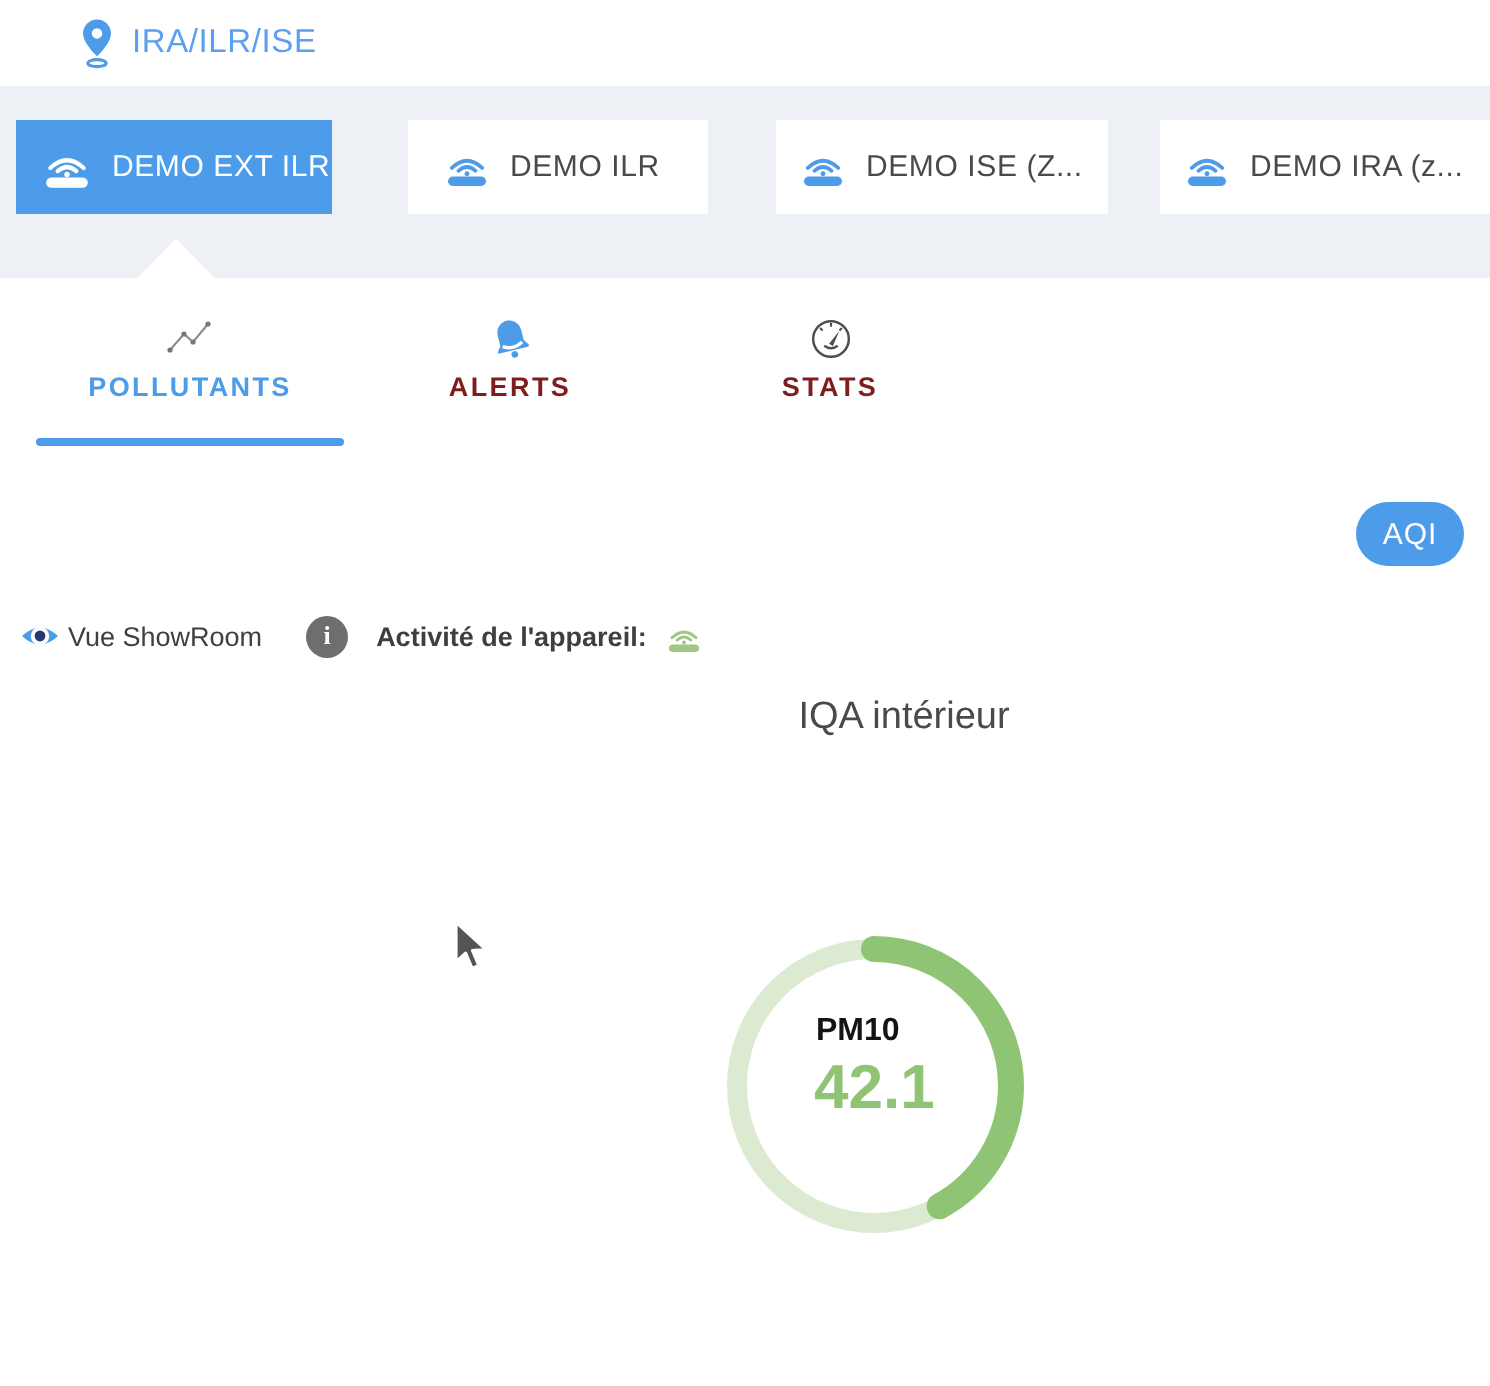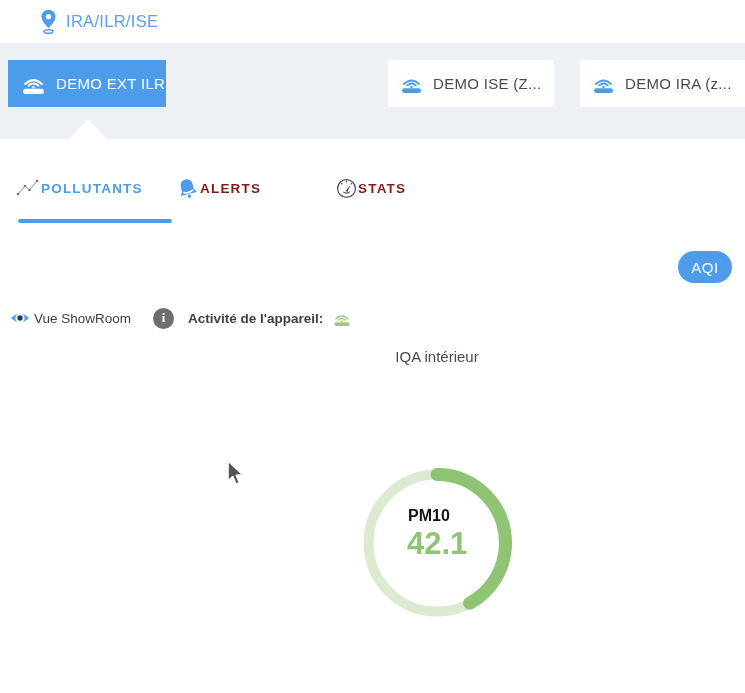--- a/index.html
+++ b/index.html
@@ -35,21 +35,21 @@
   .tab-4{left:580px;width:190px;padding-left:12px;}
   .dev-icon{flex:0 0 auto;margin-right:10px;display:flex;}
   .notch{
     position:absolute;bottom:0;left:69px;width:0;height:0;
     border-left:19px solid transparent;border-right:19px solid transparent;
     border-bottom:20px solid #ffffff;
   }
   
   .section-nav{display:flex;padding-left:15px;height:84px;}
   .nav-item{
-    position:relative;width:160px;display:flex;flex-direction:row;
+    position:relative;width:160px;display:flex;flex-direction:column;
     align-items:center;padding-top:14px;box-sizing:border-box;cursor:pointer;
   }
   .nav-icon{height:32px;display:flex;align-items:center;justify-content:center;}
   .nav-label{
     margin-top:1px;font-size:13.5px;font-weight:700;letter-spacing:1.2px;
     color:#7f1d1d;
   }
   .nav-item.active .nav-label{color:#4d9ce9;}
   .nav-underline{
     position:absolute;left:3px;right:3px;bottom:0;height:4px;border-radius:2px;
@@ -71,22 +71,22 @@
   .meta-label{font-size:13.5px;color:#3f3f3f;margin-left:4px;}
   .info-circle{
     margin-left:22px;width:21px;height:21px;border-radius:50%;background:#6e6e6e;
     color:#ffffff;font-size:13px;font-weight:700;display:flex;align-items:center;
     justify-content:center;cursor:pointer;font-family:"Liberation Serif", serif;
   }
   .activity-label{margin-left:14px;font-weight:bold;}
   .activity-icon{margin-left:10px;display:flex;}
   
   .chart-title{
-    position:absolute;top:348px;left:437px;transform:translateX(-50%);
-    font-size:15px;color:#4a4a4a;white-space:nowrap;
+    position:absolute;top:348px;left:452px;transform:translateX(-50%);
+    font-size:19px;color:#4a4a4a;white-space:nowrap;
   }
   .gauge-wrap{position:absolute;left:357px;top:463px;width:160px;height:160px;}
   .gauge-pollutant{
     position:absolute;left:51px;top:44px;font-size:16px;font-weight:700;color:#141414;
   }
   .gauge-value{
     position:absolute;left:50px;top:65px;font-size:31px;font-weight:700;color:#8ec474;
     line-height:1;
     text-align:center;
   }
@@ -114,20 +114,31 @@
       <svg width="25" height="21" viewBox="0 0 24 20">
         <path d="M4 10.5 Q12 3 20 10.5" fill="none" stroke="#ffffff" stroke-width="2" stroke-linecap="round"></path>
         <path d="M7.5 12 Q12 8 16.5 12" fill="none" stroke="#ffffff" stroke-width="2" stroke-linecap="round"></path>
         <circle cx="12" cy="13.6" r="1.3" fill="#ffffff"></circle>
         <rect x="2" y="15" width="20" height="5" rx="2.5" fill="#ffffff"></rect>
       </svg>
     </span>
     <span class="dev-label">DEMO EXT ILR</span>
   </div>
 
+  <div class="dev-tab tab-2">
+    <span class="dev-icon">
+      <svg width="23" height="19" viewBox="0 0 24 20">
+        <path d="M4 10.5 Q12 3 20 10.5" fill="none" stroke="#4d9ce9" stroke-width="2" stroke-linecap="round"></path>
+        <path d="M7.5 12 Q12 8 16.5 12" fill="none" stroke="#4d9ce9" stroke-width="2" stroke-linecap="round"></path>
+        <circle cx="12" cy="13.6" r="1.3" fill="#4d9ce9"></circle>
+        <rect x="2" y="15" width="20" height="5" rx="2.5" fill="#4d9ce9"></rect>
+      </svg>
+    </span>
+    <span class="dev-label">DEMO ILR</span>
+  </div>
 
   <div class="dev-tab tab-3">
     <span class="dev-icon">
       <svg width="23" height="19" viewBox="0 0 24 20">
         <path d="M4 10.5 Q12 3 20 10.5" fill="none" stroke="#4d9ce9" stroke-width="2" stroke-linecap="round"></path>
         <path d="M7.5 12 Q12 8 16.5 12" fill="none" stroke="#4d9ce9" stroke-width="2" stroke-linecap="round"></path>
         <circle cx="12" cy="13.6" r="1.3" fill="#4d9ce9"></circle>
         <rect x="2" y="15" width="20" height="5" rx="2.5" fill="#4d9ce9"></rect>
       </svg>
     </span>

